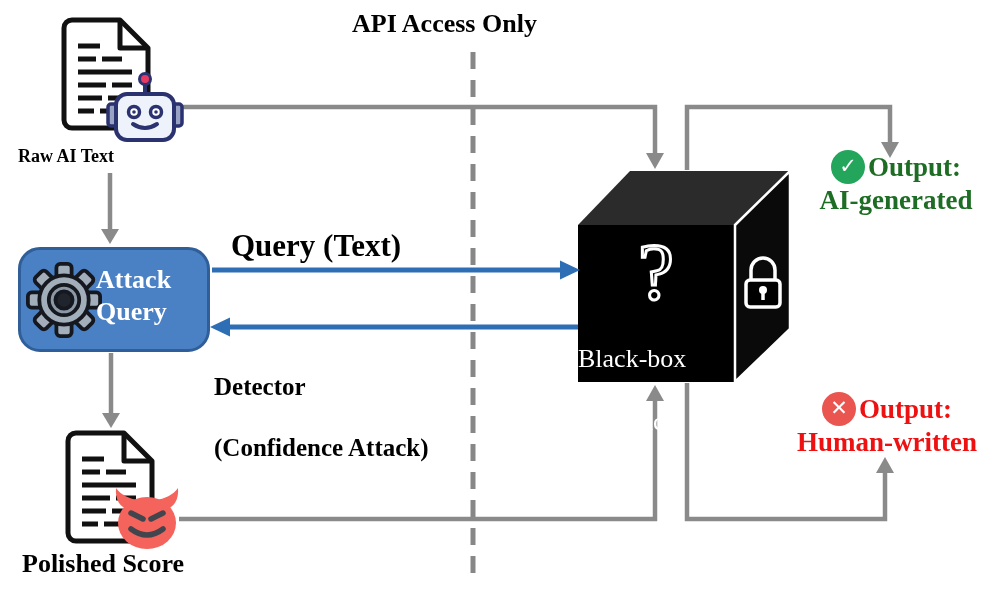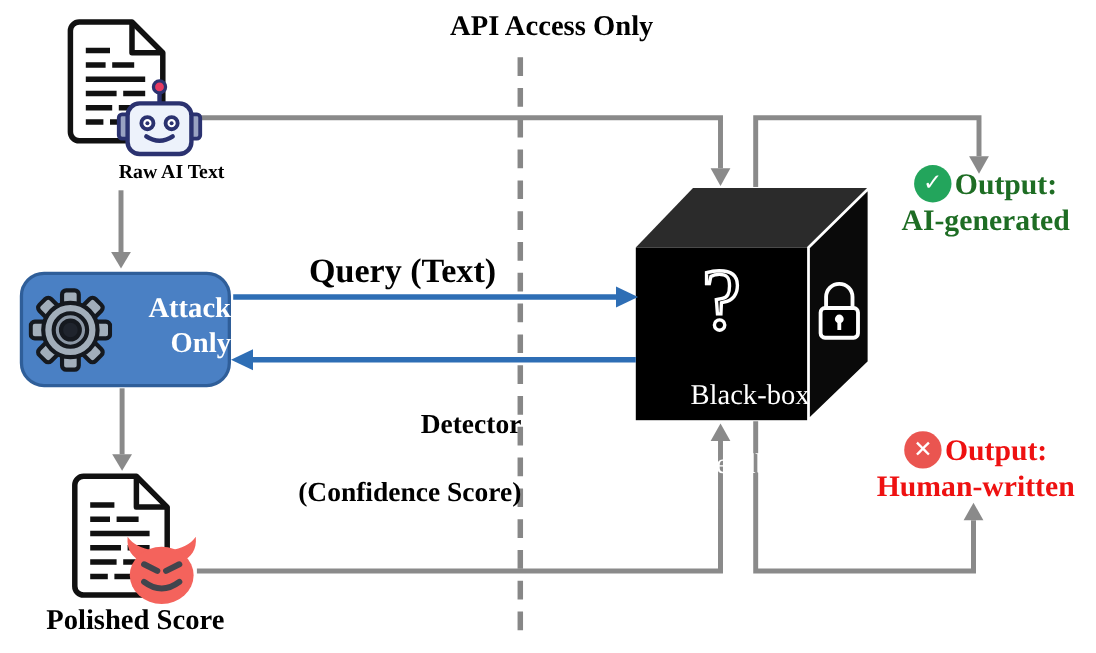--- a/index.html
+++ b/index.html
@@ -2,21 +2,21 @@
 <html><head>
 <meta charset="utf-8">
 <style>
   html,body{margin:0;padding:0;background:#fff;}
   #stage{
     position:relative;width:996px;height:594px;background:#ffffff;overflow:hidden;
     font-family:"Liberation Serif","DejaVu Serif",serif;
   }
   .abs{position:absolute;}
   .label{
-    position:absolute;text-align:right;font-weight:bold;color:#000;
+    position:absolute;text-align:left;font-weight:bold;color:#000;
     line-height:1.22;white-space:pre-line;
   }
   .label-raw{left:18px;top:146px;width:186px;font-size:18px;}
   .label-api{left:352px;top:8px;width:242px;font-size:26px;}
   .label-query{left:231px;top:227px;width:220px;font-size:31px;}
   .label-feedback{left:214px;top:341px;width:260px;font-size:25px;}
   .label-feedback span{display:block;}
   .label-polished{left:22px;top:548px;width:182px;font-size:26px;}
   .attack-box{
     left:18px;top:247px;width:192px;height:105px;box-sizing:border-box;
@@ -145,27 +145,27 @@
       <circle cx="40" cy="42" r="26"></circle>
       <circle cx="40" cy="42" r="16" fill="#8c98a6"></circle>
       <circle cx="40" cy="42" r="9" fill="#1f242d"></circle>
     </g>
   </svg>
 
   <div class="label label-raw">Raw AI Text</div>
 
   <div class="label label-api">API Access Only</div>
 
-  <div class="label label-attack">Attack Only</div>
+  <div class="label label-attack">Attack Query</div>
 
   <div class="label label-query">Query (Text)</div>
 
   <div class="label label-feedback">
     <span>Detector</span>
-    <span>(Confidence Score)</span>
+    <span>(Confidence Attack)</span>
   </div>
 
   <div class="label label-detector">
     <span>Black-box</span>
     <span>Feedback</span>
   </div>
 
   <div class="label label-polished">Polished Score</div>
 
   <div class="output-block output-green">

